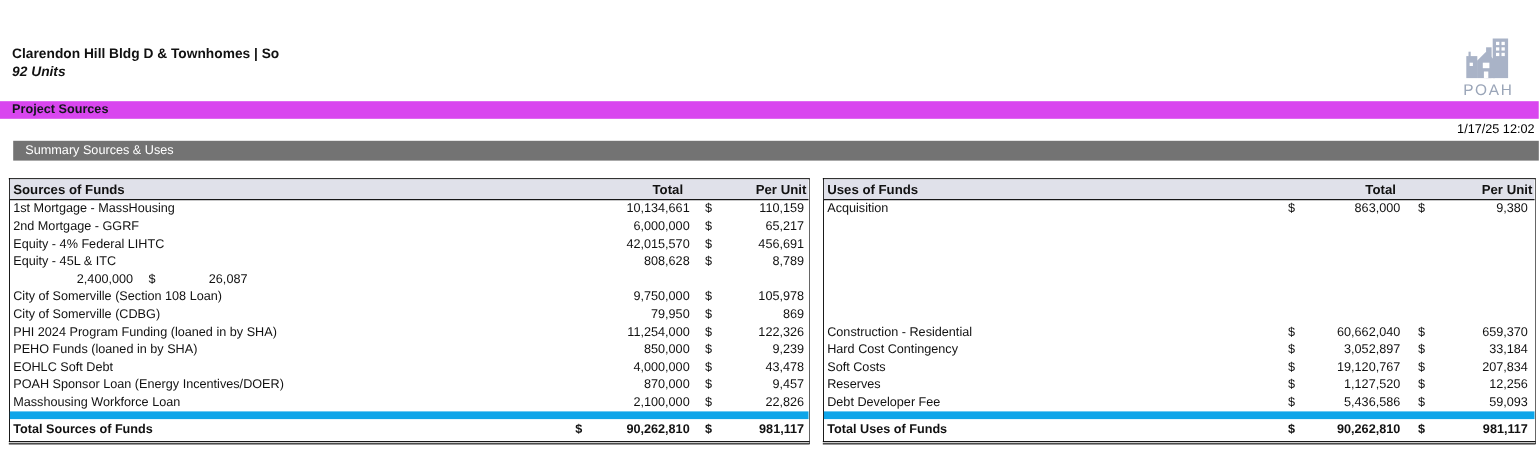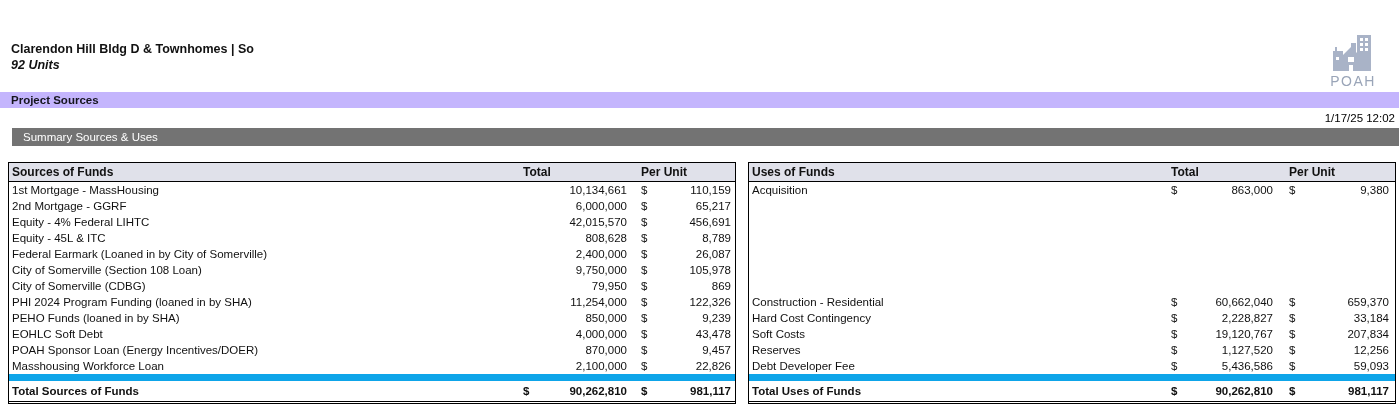--- a/index.html
+++ b/index.html
@@ -12,21 +12,21 @@
   .title-block { position:absolute; left:11px; top:41px; width:256px; overflow:hidden; }
   .title-line { font-size:12.5px; font-weight:bold; line-height:16px; white-space:nowrap; }
   .units-line { font-size:12.5px; font-weight:bold; line-height:16px;font-style:italic; }
 
   .logo { position:absolute; right:17px; top:33px; width:58px; text-align:center; }
   .logo svg { display:block; margin:0 auto; }
   .logo-text { font-size:14px; letter-spacing:1.5px; color:#9AA5B8; line-height:14px; margin-top:1px; }
 
   .bar-gray {
     position:absolute; left:0; top:92px; width:100%; height:16px;
-    background:#c4b5fd; font-size:11.5px; font-weight:bold; line-height:16px;
+    background:#d946ef; font-size:11.5px; font-weight:bold; line-height:16px;
     padding-left:11px; box-sizing:border-box; color:#15151d;
   }
   .timestamp {
     position:absolute; right:4px; top:111px; font-size:11.5px; line-height:15px; color:#000;
   }
   .bar-navy {
     position:absolute; left:12px; top:128px; width:100%; height:18px;
     background:#737373; color:#fff; font-size:11.5px; font-weight:normal; line-height:18px;
     padding-left:11px; box-sizing:border-box;
   }
@@ -44,21 +44,21 @@
   }
   .total-row { height:20px; font-weight:bold; border-top:7px solid #0ea5e9; }
 
   .c { box-sizing:border-box; }
   .c-label { flex:1 1 auto; padding-left:3px; white-space:nowrap; overflow:hidden; }
   .c-money { display:flex; justify-content:center; flex:0 0 auto; }
   .tbl-sources .c-total   { width:118px; padding-left:8px; padding-right:6px; }
   .tbl-sources .c-perunit { width:102px; padding-left:8px; padding-right:4px; }
   .tbl-uses .c-total      { width:118px; padding-left:8px; padding-right:8px; }
   .tbl-uses .c-perunit    { width:114px; padding-left:8px; padding-right:6px; }
-  .h-right { text-align:left; display:block; }
+  .h-right { text-align:right; display:block; }
   .thead-row .c-total   { padding-right:12px; }
   .thead-row .c-perunit { padding-right:2px; }
   .num { text-align:right; flex:1 1 auto; }
   .cur { flex:0 0 auto; }
 </style>
 </head>
 <body>
 
 <div class="page">
 
@@ -160,21 +160,20 @@
               <span class="cur"></span>
               <span class="num">808,628</span>
             </div>
             <div class="c c-perunit c-money">
               <span class="cur">$</span>
               <span class="num">8,789</span>
             </div>
           </div>
 
           <div class="trow">
-            <div class="c c-label">Federal Earmark (Loaned in by City of Somerville)</div>
             <div class="c c-total c-money">
               <span class="cur"></span>
               <span class="num">2,400,000</span>
             </div>
             <div class="c c-perunit c-money">
               <span class="cur">$</span>
               <span class="num">26,087</span>
             </div>
           </div>
 
@@ -380,21 +379,21 @@
             <div class="c c-perunit c-money">
               <span class="cur">$</span>
               <span class="num">659,370</span>
             </div>
           </div>
 
           <div class="trow">
             <div class="c c-label">Hard Cost Contingency</div>
             <div class="c c-total c-money">
               <span class="cur">$</span>
-              <span class="num">2,228,827</span>
+              <span class="num">3,052,897</span>
             </div>
             <div class="c c-perunit c-money">
               <span class="cur">$</span>
               <span class="num">33,184</span>
             </div>
           </div>
 
           <div class="trow">
             <div class="c c-label">Soft Costs</div>
             <div class="c c-total c-money">

